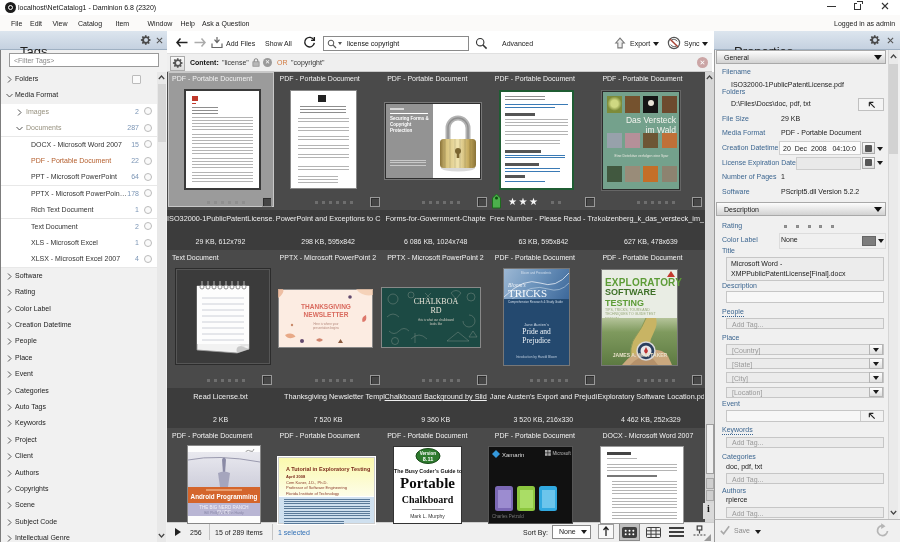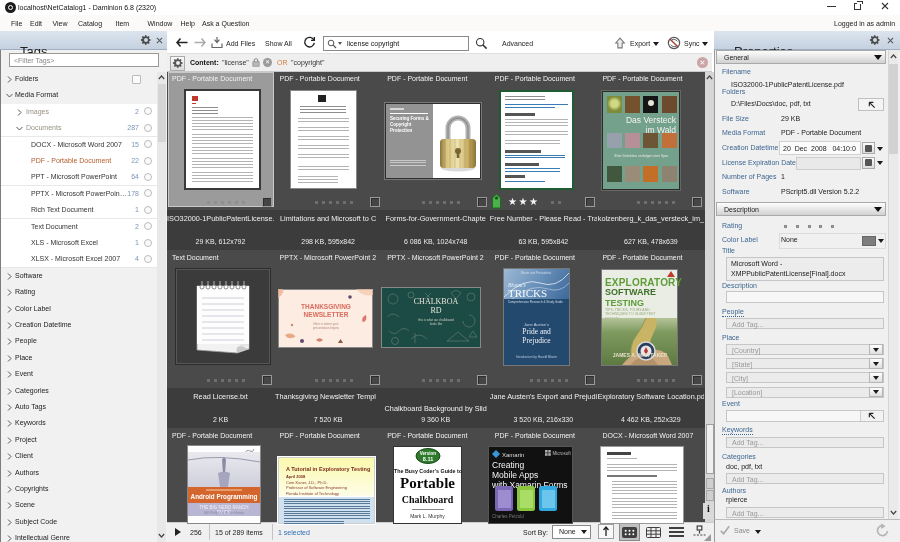--- a/index.html
+++ b/index.html
@@ -314,27 +314,27 @@
 <div class="cellhead" style="left:602.4px;top:253.5px;">PDF - Portable Document</div>
 <div class="cellhead" style="left:172px;top:431.5px;">PDF - Portable Document</div>
 <div class="cellhead" style="left:279.6px;top:431.5px;">PDF - Portable Document</div>
 <div class="cellhead" style="left:387.2px;top:431.5px;">PDF - Portable Document</div>
 <div class="cellhead" style="left:494.8px;top:431.5px;">PDF - Portable Document</div>
 <div class="cellhead" style="left:602.4px;top:431.5px;">DOCX - Microsoft Word 2007</div>
 <div class="fname" style="left:167px;top:214px;width:107px;">ISO32000-1PublicPatentLicense.</div>
 <div class="fsize" style="left:167px;top:237.5px;width:107px;">29 KB, 612x792</div>
 <div class="fname" style="left:167px;top:392px;width:107px;">Read License.txt</div>
 <div class="fsize" style="left:167px;top:415.5px;width:107px;">2 KB</div>
-<div class="fname" style="left:274.6px;top:214px;width:107px;">Limitations and Microsoft to C</div>
+<div class="fname" style="left:274.6px;top:214px;width:107px;">PowerPoint and Exceptions to C</div>
 <div class="fsize" style="left:274.6px;top:237.5px;width:107px;">298 KB, 595x842</div>
-<div class="fname" style="left:272px;top:392px;width:107px;">Thanksgiving Newsletter Templ</div>
+<div class="fname" style="left:281px;top:392px;width:107px;">Thanksgiving Newsletter Templ</div>
 <div class="fsize" style="left:274.6px;top:415.5px;width:107px;">7 520 KB</div>
 <div class="fname" style="left:382.2px;top:214px;width:107px;">Forms-for-Government-Chapte</div>
 <div class="fsize" style="left:382.2px;top:237.5px;width:107px;">6 086 KB, 1024x748</div>
-<div class="fname" style="left:382.2px;top:404px;width:107px;">Chalkboard Background by Slid</div>
+<div class="fname" style="left:382.2px;top:392px;width:107px;text-decoration:underline;">Chalkboard Background by Slid</div>
 <div class="fsize" style="left:382.2px;top:415.5px;width:107px;">9 360 KB</div>
 <div class="fname" style="left:489.8px;top:214px;width:107px;">Free Number - Please Read - Tra</div>
 <div class="fsize" style="left:489.8px;top:237.5px;width:107px;">63 KB, 595x842</div>
 <div class="fname" style="left:489.8px;top:392px;width:107px;">Jane Austen's Export and Prejudi</div>
 <div class="fsize" style="left:489.8px;top:415.5px;width:107px;">3 520 KB, 216x330</div>
 <div class="fname" style="left:597.4px;top:214px;width:107px;">kolzenberg_k_das_versteck_im_</div>
 <div class="fsize" style="left:597.4px;top:237.5px;width:107px;">627 KB, 478x639</div>
 <div class="fname" style="left:597.4px;top:392px;width:107px;">Exploratory Software Location.pd</div>
 <div class="fsize" style="left:597.4px;top:415.5px;width:107px;">4 462 KB, 252x329</div>
 <div class="abs" style="left:207.0px;top:201px;width:3px;height:3px;background:#8f8f8f;"></div>
@@ -653,21 +653,20 @@
       <path d="M4 0 L8 4 4 8 0 4 Z" fill="#3498db"></path>
       <text x="10" y="6.5" font-size="6" fill="#ddd">Xamarin</text>
     </svg>
 <svg class="abs" style="left:545px;top:450px;" width="26" height="6" viewBox="0 0 26 6">
       <rect x="0" y="0" width="2.6" height="2.6" fill="#aaa"></rect>
       <rect x="3.2" y="0" width="2.6" height="2.6" fill="#aaa"></rect>
       <rect x="0" y="3.2" width="2.6" height="2.6" fill="#aaa"></rect>
       <rect x="3.2" y="3.2" width="2.6" height="2.6" fill="#aaa"></rect>
       <text x="7.5" y="5.2" font-size="4.5" fill="#bbb">Microsoft</text>
     </svg>
-<div class="abs" style="left:492px;top:461px;width:78px;color:#f5f5f5;font-size:8.5px;line-height:1.15;">Creating<br>Mobile Apps<br>with Xamarin.Forms</div>
 <div class="abs" style="left:492px;top:514px;width:70px;color:#777;font-size:4.5px;">Charles Petzold</div>
 <div class="abs" style="left:495px;top:486px;width:18px;height:25px;background:#7b68b5;border-radius:2.5px;"></div>
 <div class="abs" style="left:497.5px;top:489.5px;width:13px;height:18px;background:#9c8cd0;"></div>
 <div class="abs" style="left:517px;top:486px;width:18px;height:25px;background:#8cc63f;border-radius:2.5px;"></div>
 <div class="abs" style="left:519.5px;top:489.5px;width:13px;height:18px;background:#aadd66;"></div>
 <div class="abs" style="left:539px;top:486px;width:18px;height:25px;background:#31a9e0;border-radius:2.5px;"></div>
 <div class="abs" style="left:541.5px;top:489.5px;width:13px;height:18px;background:#6cc5ec;"></div>
 <div class="abs" style="left:600px;top:446px;width:84px;height:78px;background:#fff;border:1px solid #999;"></div>
 <div class="abs" style="left:607px;top:452px;width:24px;height:3px;background:#444;"></div>
 <div class="abs tl" style="left:607px;top:458px;width:30px;height:2px;"></div>

